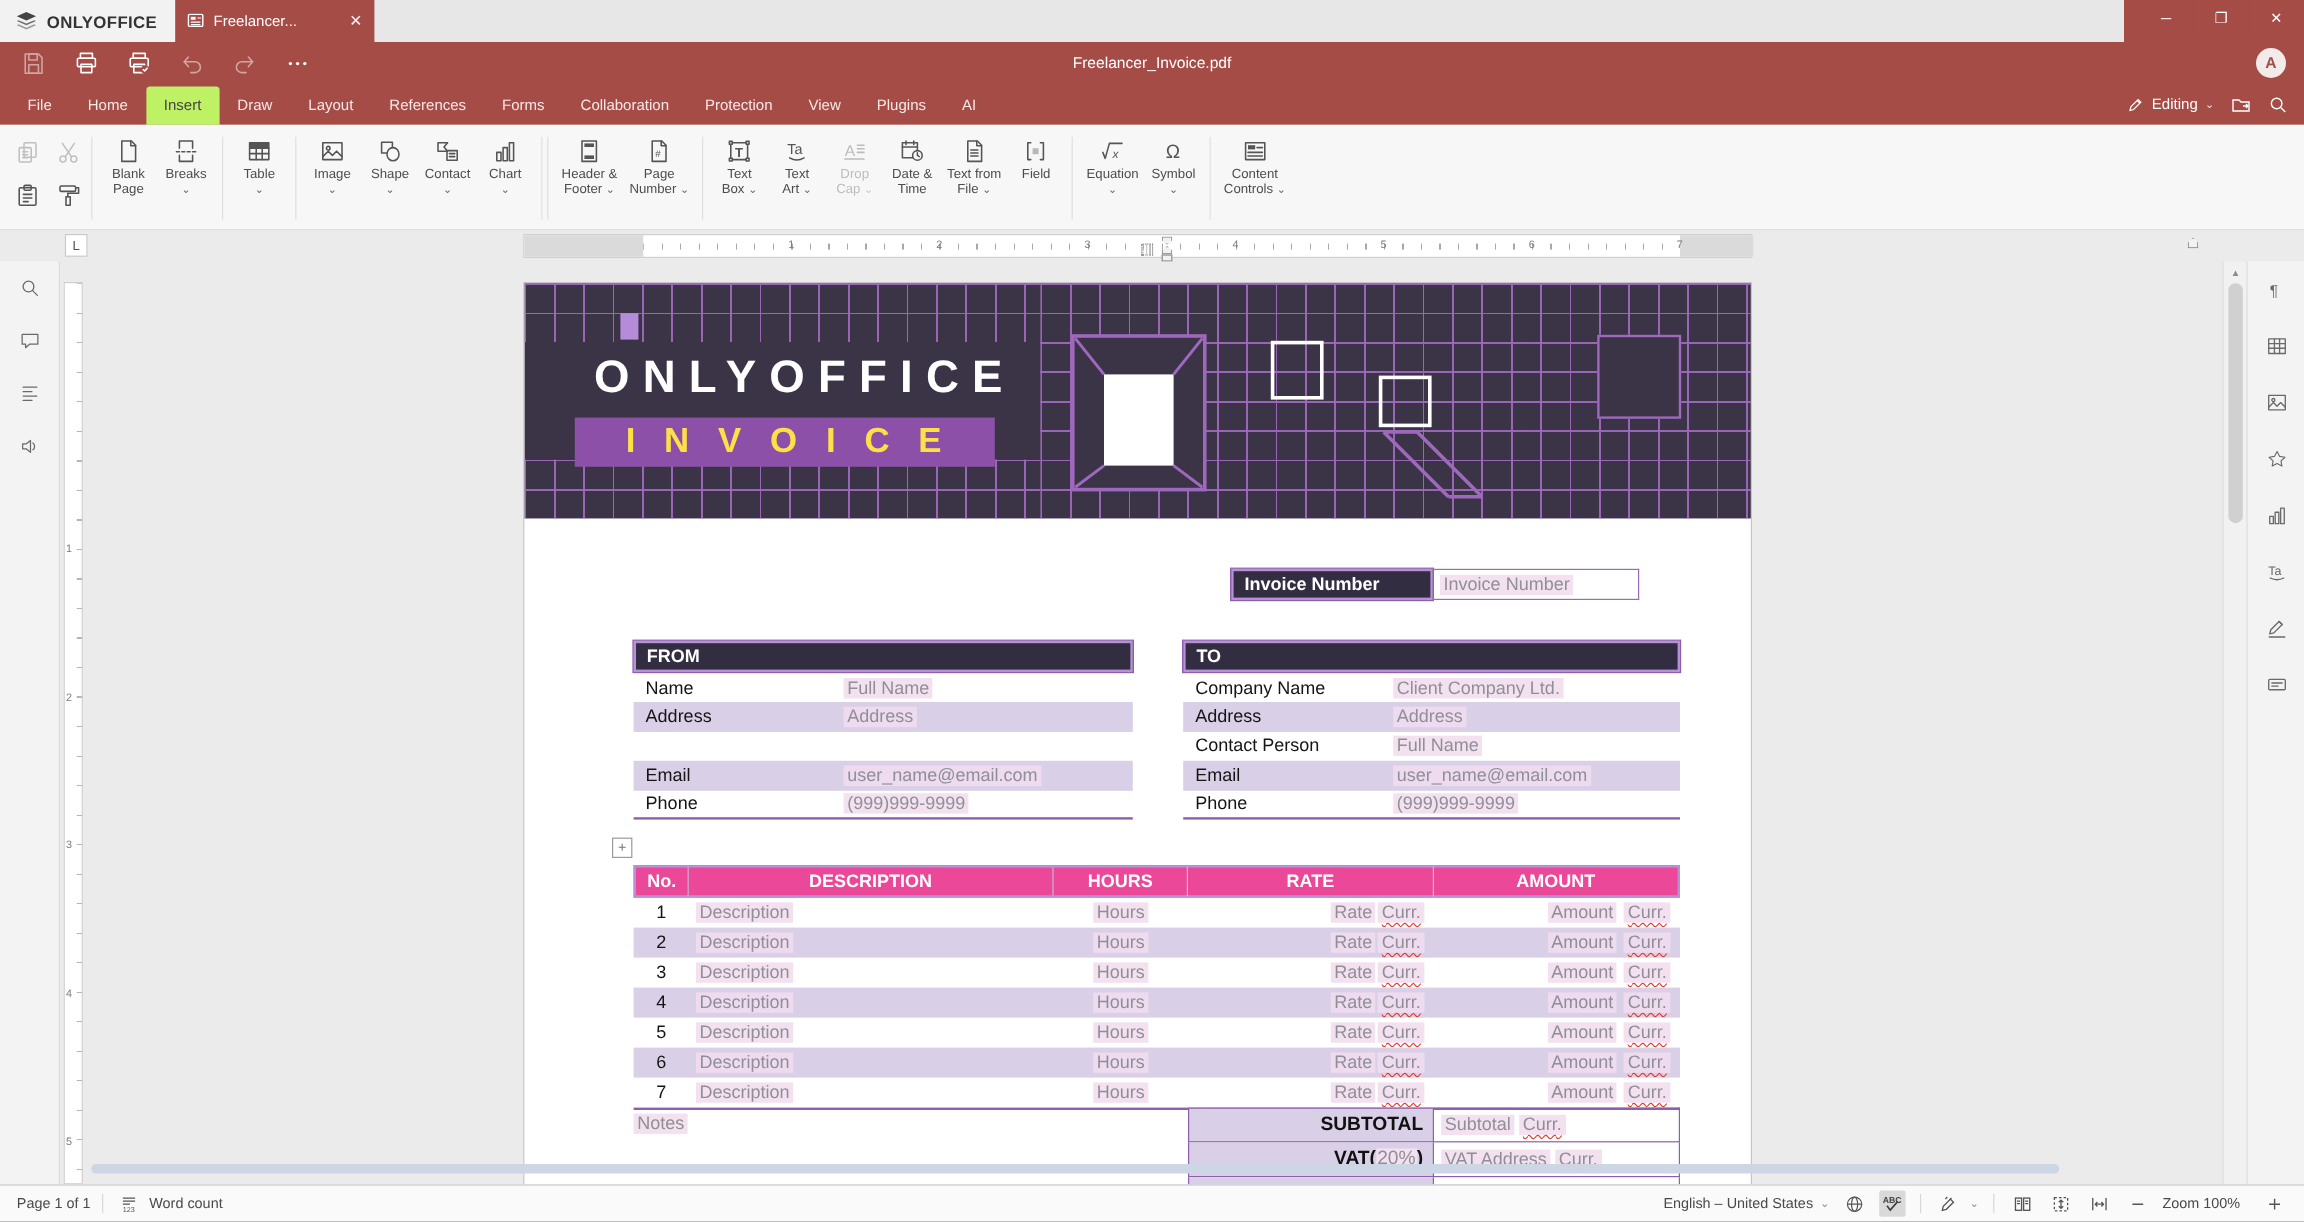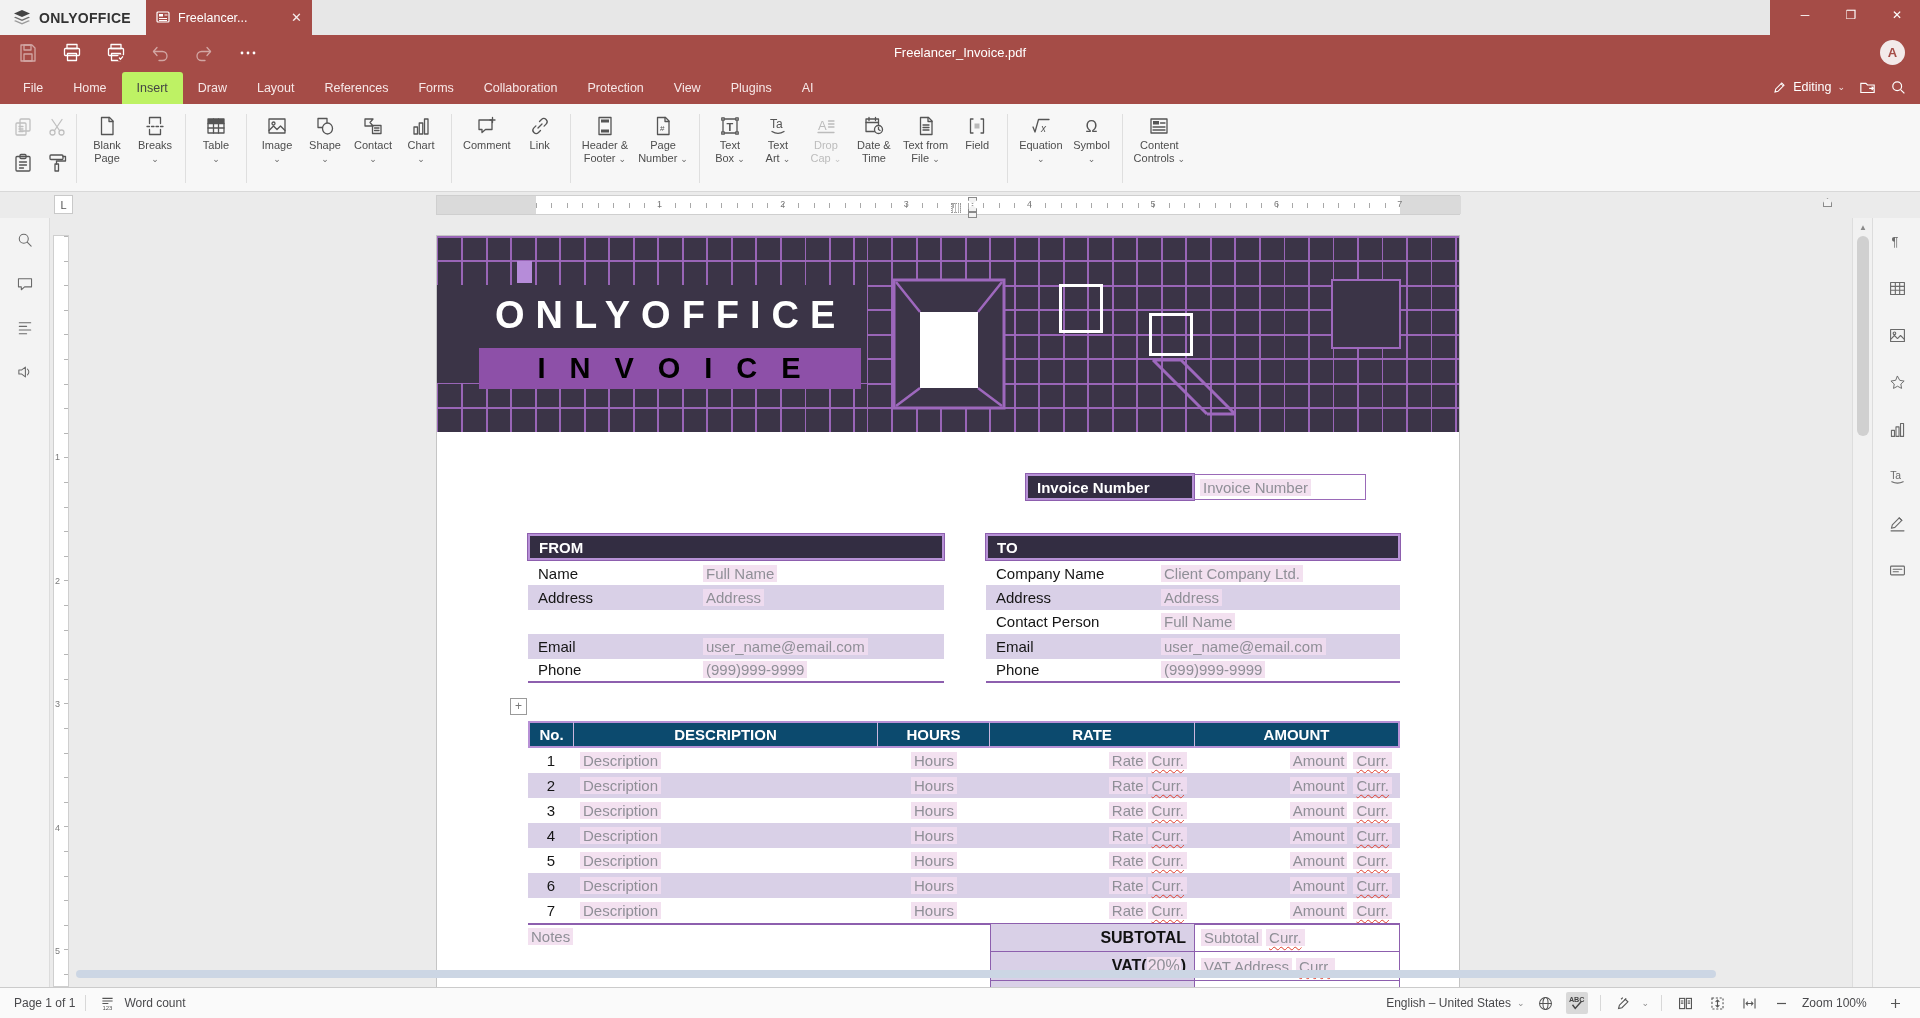--- a/index.html
+++ b/index.html
@@ -83,21 +83,21 @@
   .rrbtn{width:48px;height:47px;display:flex;align-items:center;justify-content:center;color:#6a6a6a;cursor:pointer;}
 
   
   .page{position:absolute;left:364px;top:17px;width:1024px;height:760px;background:#fff;border:1px solid #c5c5c5;overflow:hidden;}
   .banner{position:absolute;left:0;top:0;width:1024px;height:196px;background:#3b3447;overflow:hidden;}
   .bgrid{position:absolute;background-image:
      repeating-linear-gradient(to right,rgba(158,104,189,.95) 0 1.5px,transparent 1.5px 24.5px),
      repeating-linear-gradient(to bottom,rgba(158,104,189,.95) 0 1.5px,transparent 1.5px 24.5px);}
   .lilac{position:absolute;left:80px;top:25px;width:15px;height:22px;background:#b68cd9;}
   .fretext{position:absolute;left:58px;top:58px;color:#fff;font-size:38px;font-weight:bold;letter-spacing:11px;white-space:nowrap;}
-  .invbar{position:absolute;left:42px;top:112px;width:382px;height:41px;background:#8d50a8;color:#000000;font-size:29px;font-weight:bold;letter-spacing:24px;display:flex;align-items:center;justify-content:center;padding-left:22px;white-space:nowrap;}
+  .invbar{position:absolute;left:42px;top:112px;width:350px;height:41px;background:#8d50a8;color:#fde047;font-size:29px;font-weight:bold;letter-spacing:24px;display:flex;align-items:center;justify-content:center;padding-left:22px;white-space:nowrap;}
   .wsq1{position:absolute;left:622px;top:48px;width:44px;height:49px;border:3px solid #fff;}
   .wsq2{position:absolute;left:712px;top:77px;width:44px;height:43px;border:3px solid #fff;}
   .bigsq{position:absolute;left:894px;top:43px;width:70px;height:70px;border:2px solid #9e68bd;background:#3b3447;}
 
   .dcell{background:#332d42;color:#fff;font-weight:bold;border:2px solid #b791d6;outline:1px solid #8d5fae;}
   .ph{display:inline-block;background:#f3e1f0;color:#8f8f97;padding:0 3px;}
   .wave{text-decoration-line:underline;text-decoration-style:wavy;text-decoration-color:#e03e2d;text-decoration-thickness:1px;text-underline-offset:3px;}
 
   .invnum{position:absolute;left:549px;top:238px;width:340px;height:26px;display:flex;margin-left:40px;}
   .invnum .lab{width:168px;height:26px;font-size:15px;display:flex;align-items:center;padding-left:9px;}
@@ -107,21 +107,21 @@
   .ftable .hd{height:26px;font-size:15px;display:flex;align-items:center;padding-left:9px;margin-bottom:1px;}
   .frow{display:flex;height:24.4px;font-size:15px;align-items:center;}
   .frow.shade{background:#d9d0e7;}
   .frow .l{width:175px;padding-left:10px;color:#151515;}
   .frow .v{flex:1;}
   .ftable .bot{border-bottom:2px solid #8d5fae;}
 
   .handle{position:absolute;left:73px;top:462px;width:17px;height:17px;border:1px solid #9a9a9a;background:#fff;color:#777;font-size:12px;line-height:15px;text-align:center;}
   .itable{position:absolute;left:91px;top:485px;width:872px;}
   .ithead{display:flex;height:27px;}
-  .ithead .c{background:#0c4a6e;color:#fff;font-weight:bold;font-size:15px;display:flex;align-items:center;justify-content:center;border-right:1.5px solid #cbb6de;border-top:2px solid #b791d6;border-bottom:2px solid #b791d6;}
+  .ithead .c{background:#ec4899;color:#fff;font-weight:bold;font-size:15px;display:flex;align-items:center;justify-content:center;border-right:1.5px solid #cbb6de;border-top:2px solid #b791d6;border-bottom:2px solid #b791d6;}
   .ithead .c:first-child{border-left:2px solid #b791d6;}
   .ithead .c:last-child{border-right:2px solid #b791d6;}
   .irow{display:flex;height:25px;font-size:15px;align-items:center;}
   .irow.shade{background:#d9d0e7;}
   .irow .c{height:100%;display:flex;align-items:center;}
   .itable .botline{border-top:2px solid #8d5fae;}
 
   .notes{position:absolute;left:91px;top:692px;font-size:15px;}
   .totals{position:absolute;left:553px;top:687px;width:410px;}
   .trow{display:flex;height:29px;}
@@ -374,41 +374,20 @@
               <rect x="4" y="12" width="3.5" height="7"></rect>
               <rect x="9.25" y="8" width="3.5" height="11"></rect>
               <rect x="14.5" y="4" width="3.5" height="15"></rect>
             </svg>
           </div>
           <div class="lbl">Chart</div>
           <div class="lbl"><span class="chev">⌄</span></div>
         </div>
       </div>
       <div class="tsep"></div>
-      <div class="tgroup">
-        <div class="tbtn">
-          <div class="ic">
-            <svg width="22" height="22" viewBox="0 0 22 22" fill="none" stroke="currentColor" stroke-width="1.3" stroke-linecap="round" stroke-linejoin="round">
-              <path d="M3 5h13v9.5H9.5l-3.5 3v-3H3z"></path>
-              <path d="M16.5 2.5v5M14 5h5"></path>
-            </svg>
-          </div>
-          <div class="lbl">Comment</div>
-        </div>
-        <div class="tbtn">
-          <div class="ic">
-            <svg width="22" height="22" viewBox="0 0 22 22" fill="none" stroke="currentColor" stroke-width="1.3" stroke-linecap="round" stroke-linejoin="round">
-              <path d="M9 13l4-4"></path>
-              <path d="M10.5 6.5l2-2a3.2 3.2 0 0 1 4.6 4.6l-2 2"></path>
-              <path d="M11.5 15.5l-2 2a3.2 3.2 0 0 1-4.6-4.6l2-2"></path>
-            </svg>
-          </div>
-          <div class="lbl">Link</div>
-        </div>
-      </div>
       <div class="tsep"></div>
       <div class="tgroup">
         <div class="tbtn">
           <div class="ic">
             <svg width="22" height="22" viewBox="0 0 22 22" fill="none" stroke="currentColor" stroke-width="1.3" stroke-linecap="round" stroke-linejoin="round">
               <rect x="5" y="2.5" width="12" height="17"></rect>
               <rect x="7" y="4.5" width="8" height="3" fill="currentColor" stroke="none"></rect>
               <rect x="7" y="14.5" width="8" height="3" fill="currentColor" stroke="none"></rect>
             </svg>
           </div>

